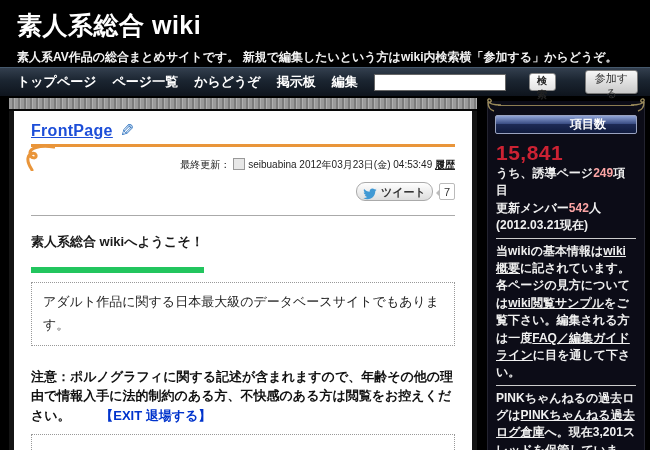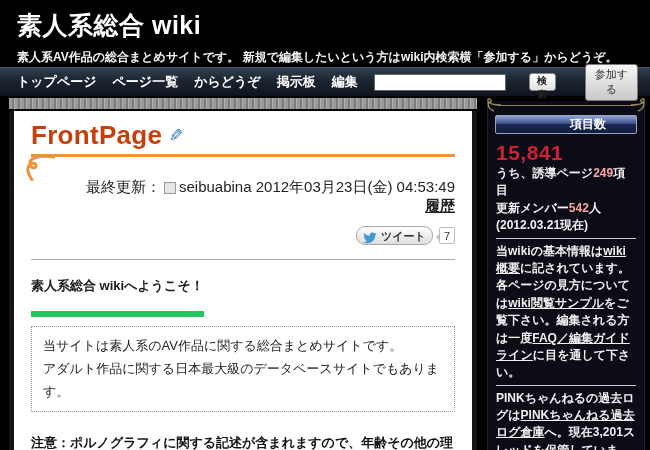--- a/index.html
+++ b/index.html
@@ -21,41 +21,41 @@
     padding:0 12px 0 17px;
   }
   .nav-item { color:#fff; font-size:13px; font-weight:bold; margin-right:16px; cursor:pointer; white-space:nowrap; }
   .nav-search { margin-left:auto; display:flex; align-items:center;gap:20px; }
   .search-input { width:132px; height:17px; border:1px solid #666; background:#fff; font-size:11px; padding:0 3px; }
   .search-btn {
     height:18px; margin-left:3px; padding:0 4px; font-size:10px; font-weight:bold; color:#222;
     background:linear-gradient(#fff,#e2e2e2); border:1px solid #888; border-radius:3px; cursor:pointer;
   }
   .join-btn {
-    height:37px; margin-left:9px; padding:0 7px; font-size:11px; color:#333;
+    height:24px; margin-left:9px; padding:0 7px; font-size:11px; color:#333;
     background:linear-gradient(#f7f7f7,#c9c9c9); border:1px solid #7a7a7a; border-radius:3px;
     box-shadow:0 1px 1px rgba(0,0,0,.6); cursor:pointer;
   }
   
   .main-area { position:relative; height:353px; }
   .content-panel {
     position:absolute; left:8px; top:0; width:470px; height:360px;
     background:#141414; border:1px solid #000;
   }
   .panel-texture {
     height:13px; border-bottom:2px solid #060606;
     background:repeating-linear-gradient(90deg,#9a9a9a 0 3px,#7c7c7c 3px 5px,#b0b0b0 5px 6px);
   }
   .content-inner { margin:0 5px; background:#fff; padding:9px 17px 20px; height:341px; overflow:hidden; }
   .page-title-row { display:flex; align-items:center; }
-  .page-title { color:#c2410c; font-size:26px; font-weight:bold; letter-spacing:0.3px; }
+  .page-title { color:#1d4ed8; font-size:16px; font-weight:bold; letter-spacing:0.3px;text-decoration:underline; }
   .pencil { color:#2f74c0; font-size:17px; margin-left:7px; transform:scaleX(-1); display:inline-block; cursor:pointer; }
   .title-rule { position:relative; height:3px; background:#e9953a; margin-top:3px; }
   .flourish { position:absolute; left:-6px; top:1px; }
-  .meta-line { text-align:right; font-size:15px; color:#222; margin-top:21px;padding-left:48px; }
+  .meta-line { text-align:right; font-size:10px; color:#222; margin-top:11px;padding-left:48px; }
   .avatar { display:inline-block; width:12px; height:12px; background:#e7e7e7; border:1px solid #999; vertical-align:-2px; margin:0 3px; }
   .history-link { color:#222; text-decoration:underline; cursor:pointer; font-weight:bold; }
   .tweet-row { display:flex; justify-content:flex-end; align-items:center; margin-top:10px; }
   .tweet-btn {
     display:flex; align-items:flex-end; height:19px; padding:0 6px; cursor:pointer;
     background:linear-gradient(#fefefe,#dedede); border:1px solid #aaa; border-radius:9px;
     font-size:11px; font-weight:bold; color:#333;
   }
   .tweet-btn svg { margin-right:4px; }
   .tweet-count {
@@ -157,21 +157,20 @@
         <span class="tweet-count">7</span>
       </div>
 
       <hr class="content-hr">
 
       <div>
         <span class="welcome-heading">素人系総合 wikiへようこそ！</span>
       </div>
 
       <div class="dotted-box">
-        <div>当サイトは素人系のAV作品に関する総合まとめサイトです。</div>
         <div>アダルト作品に関する日本最大級のデータベースサイトでもあります。</div>
       </div>
 
       <p class="notice">
         <span>注意：ポルノグラフィに関する記述が含まれますので、年齢その他の理由で情報入手に法的制約のある方、不快感のある方は閲覧をお控えください。</span>
         <a class="exit-link">【EXIT 退場する】</a>
       </p>
 
       <div class="dotted-box">
         

